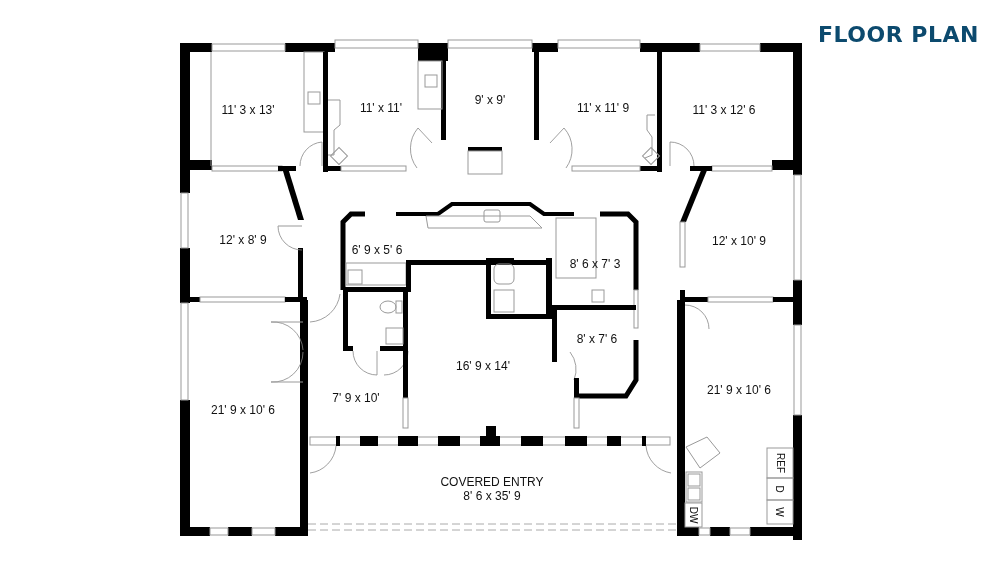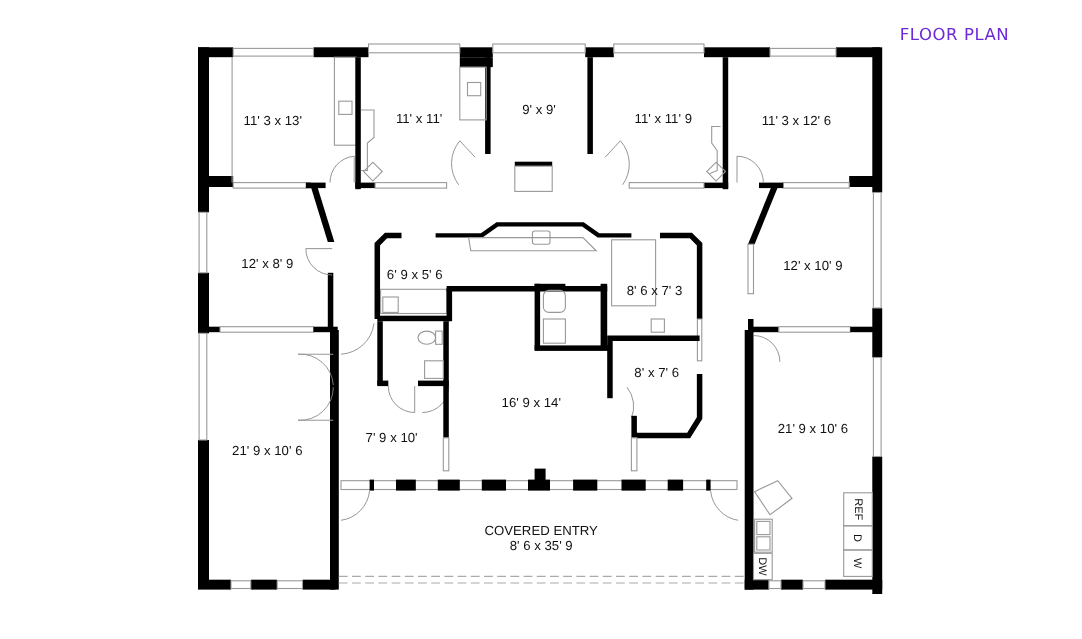--- a/index.html
+++ b/index.html
@@ -1,20 +1,20 @@
 <!DOCTYPE html>
 <html><head>
 <meta charset="utf-8">
 <style>
   html, body { margin: 0; padding: 0; background: #ffffff; }
   body { width: 984px; height: 581px; position: relative; overflow: hidden; font-family: "Liberation Sans", sans-serif; }
   .title {
     position: absolute; left: 818px; top: 22px;
-    font-family: "DejaVu Sans", sans-serif; font-weight: normal;
-    font-size: 15px; letter-spacing: 0.5px; color: #6d28d9;
+    font-family: "DejaVu Sans", sans-serif; font-weight: bold;
+    font-size: 22px; letter-spacing: 0.5px; color: #0c4a6e;
   }
   svg { position: absolute; left: 0; top: 0; }
   .wall { fill: #000; }
   .thin { stroke: #999; stroke-width: 1; fill: none; }
   .win { stroke: #999; stroke-width: 1; fill: #fff; }
   .door { stroke: #888; stroke-width: 0.8; fill: none; }
   .lbl { font-family: "Liberation Sans", sans-serif; font-size: 12px; fill: #111; text-anchor: middle; }
   .app { font-family: "Liberation Sans", sans-serif; font-size: 10px; fill: #111; text-anchor: middle; }
 </style>
 </head>

